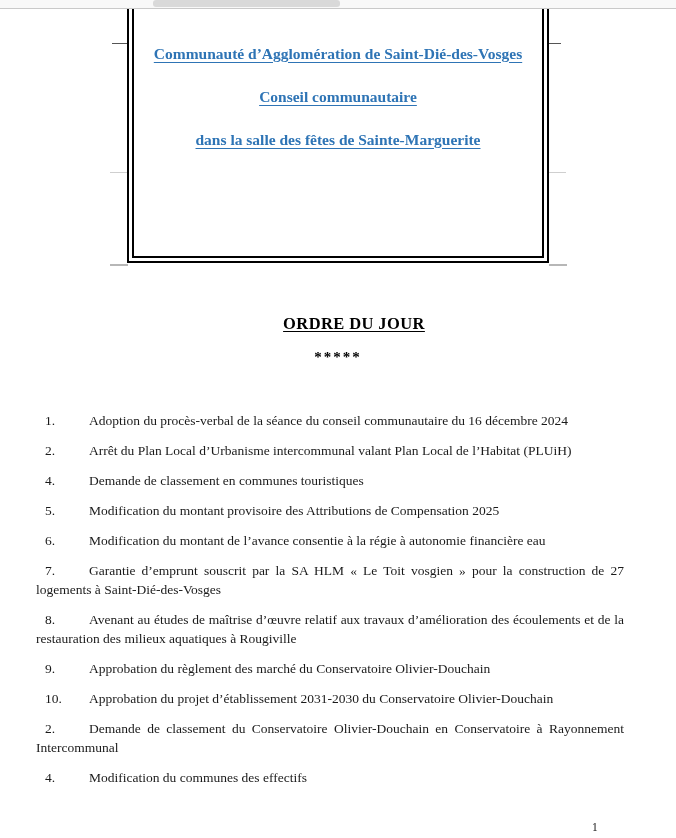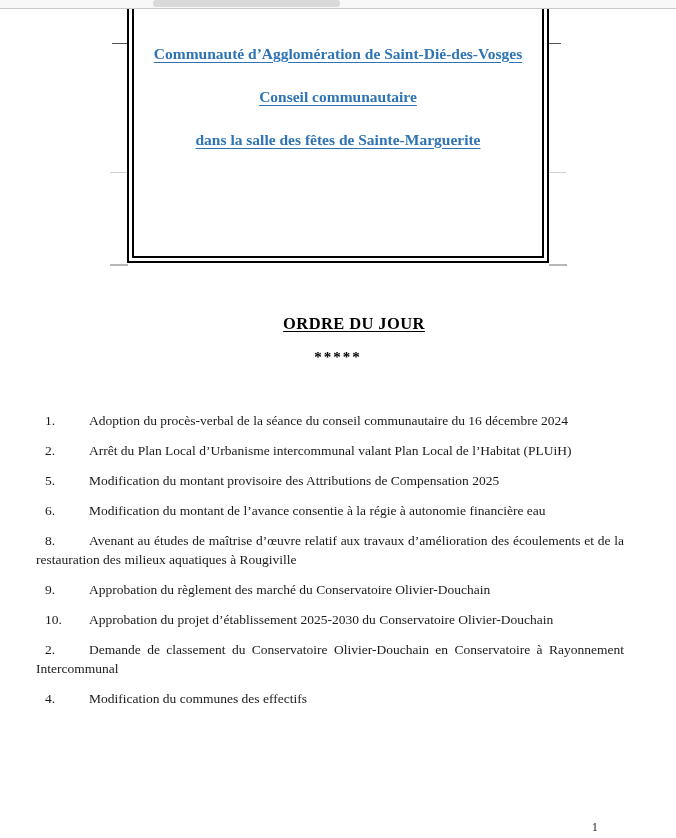--- a/index.html
+++ b/index.html
@@ -127,22 +127,24 @@
   <div class="header-line">Conseil communautaire</div>
   <div class="header-line">dans la salle des fêtes de Sainte-Marguerite</div>
 </div>
 
 <div class="agenda-title">ORDRE DU JOUR</div>
 <div class="agenda-separator">*****</div>
 
 <div class="agenda-list">
   <p class="agenda-item"><span class="num">1.</span><span>Adoption du procès-verbal de la séance du conseil communautaire du 16 décembre 2024</span></p>
   <p class="agenda-item"><span class="num">2.</span><span>Arrêt du Plan Local d’Urbanisme intercommunal valant Plan Local de l’Habitat (PLUiH)</span></p>
+  <p class="agenda-item"><span class="num">4.</span><span>Demande de classement en communes touristiques</span></p>
   <p class="agenda-item"><span class="num">5.</span><span>Modification du montant provisoire des Attributions de Compensation 2025</span></p>
   <p class="agenda-item"><span class="num">6.</span><span>Modification du montant de l’avance consentie à la régie à autonomie financière eau</span></p>
+  <p class="agenda-item"><span class="num">7.</span><span>Garantie d’emprunt souscrit par la SA HLM « Le Toit vosgien » pour la construction de 27 logements à Saint-Dié-des-Vosges</span></p>
   <p class="agenda-item"><span class="num">8.</span><span>Avenant au études de maîtrise d’œuvre relatif aux travaux d’amélioration des écoulements et de la restauration des milieux aquatiques à Rougiville</span></p>
   <p class="agenda-item"><span class="num">9.</span><span>Approbation du règlement des marché du Conservatoire Olivier-Douchain</span></p>
-  <p class="agenda-item"><span class="num">10.</span><span>Approbation du projet d’établissement 2025-2030 du Conservatoire Olivier-Douchain</span></p>
+  <p class="agenda-item"><span class="num">10.</span><span>Approbation du projet d’établissement 2031-2030 du Conservatoire Olivier-Douchain</span></p>
   <p class="agenda-item"><span class="num">2.</span><span>Demande de classement du Conservatoire Olivier-Douchain en Conservatoire à Rayonnement Intercommunal</span></p>
   <p class="agenda-item"><span class="num">4.</span><span>Modification du communes des effectifs</span></p>
 </div>
 
 <div class="page-number">1</div>
 
 </body></html>

